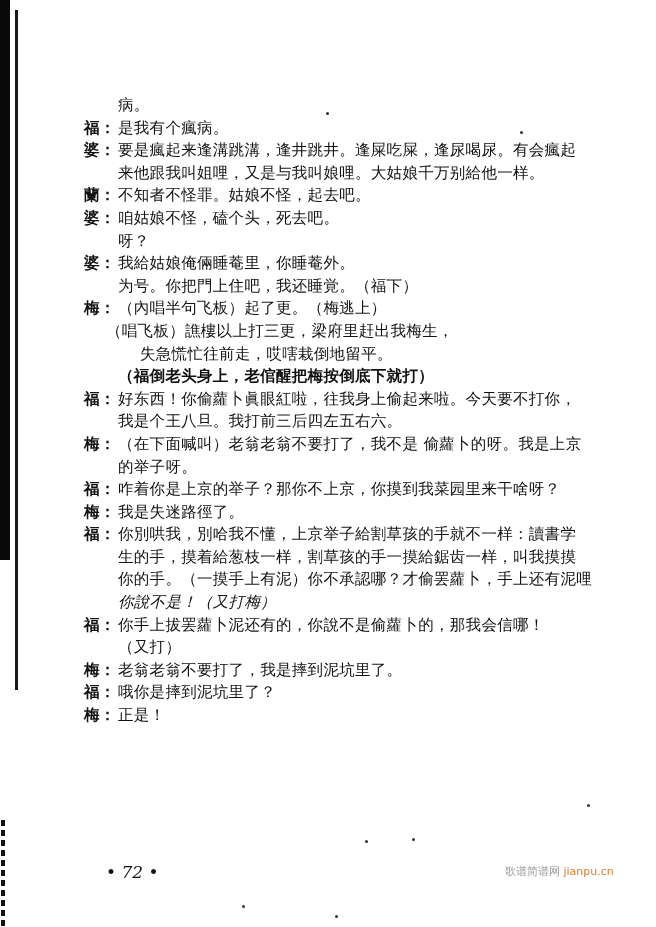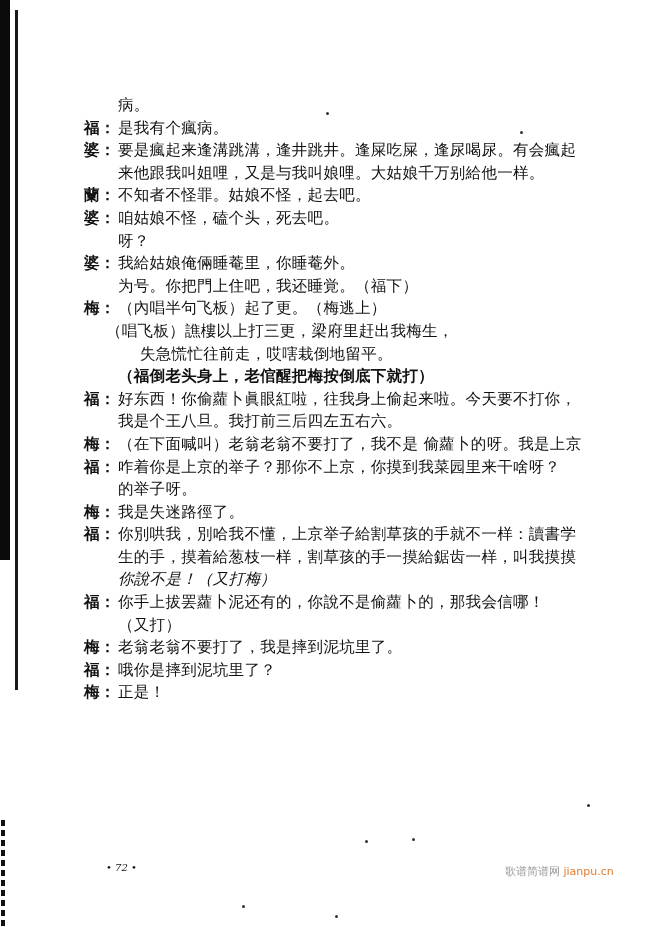--- a/index.html
+++ b/index.html
@@ -55,21 +55,21 @@
     }
     .speaker {
       display: inline-block;
       width: 34px;
       font-weight: bold;
     }
     .page-number {
       position: absolute;
       left: 106px;
       top: 862px;
-      font-size: 10px;
+      font-size: 17px;
       font-style: italic;
       font-family: "DejaVu Serif", serif;
     }
     .watermark {
       position: absolute;
       left: 505px;
       top: 864px;
       font-size: 11px;
       color: #9a9a9a;
       font-family: "DejaVu Sans", sans-serif;
@@ -102,25 +102,26 @@
   <div class="line" style="padding-left: 34px;"><span>呀？</span></div>
   <div class="line"><span class="speaker">婆：</span><span>我給姑娘俺倆睡菴里，你睡菴外。</span></div>
   <div class="line" style="padding-left: 34px;"><span>为号。你把門上住吧，我还睡覚。（福下）</span></div>
   <div class="line"><span class="speaker">梅：</span><span>（內唱半句飞板）起了更。（梅逃上）</span></div>
   <div class="line" style="padding-left:22px;"><span>（唱飞板）譙樓以上打三更，梁府里赶出我梅生，</span></div>
   <div class="line" style="padding-left:56px;"><span>失急慌忙往前走，哎嗐栽倒地留平。</span></div>
   <div class="line" style="padding-left: 34px;"><span style="font-weight:bold;">（福倒老头身上，老倌醒把梅按倒底下就打）</span></div>
   <div class="line"><span class="speaker">福：</span><span>好东西！你偷蘿卜眞眼紅啦，往我身上偷起来啦。今天要不打你，</span></div>
   <div class="line" style="padding-left: 34px;"><span>我是个王八旦。我打前三后四左五右六。</span></div>
   <div class="line"><span class="speaker">梅：</span><span>（在下面喊叫）老翁老翁不要打了，我不是 偷蘿卜的呀。我是上京</span></div>
+  <div class="line" style="padding-left: 34px;"><span>的举子呀。</span></div>
   <div class="line"><span class="speaker">福：</span><span>咋着你是上京的举子？那你不上京，你摸到我菜园里来干啥呀？</span></div>
-  <div class="line" style="padding-left: 34px;"><span>的举子呀。</span></div>
   <div class="line"><span class="speaker">梅：</span><span>我是失迷路徑了。</span></div>
   <div class="line"><span class="speaker">福：</span><span>你別哄我，別哈我不懂，上京举子給割草孩的手就不一样：讀書学</span></div>
   <div class="line" style="padding-left: 34px;"><span>生的手，摸着給葱枝一样，割草孩的手一摸給鋸齿一样，叫我摸摸</span></div>
+  <div class="line" style="padding-left: 34px;"><span>你的手。（一摸手上有泥）你不承認哪？才偷罢蘿卜，手上还有泥哩</span></div>
   <div class="line" style="padding-left: 34px; font-style: italic;"><span>你說不是！（又打梅）</span></div>
   <div class="line"><span class="speaker">福：</span><span>你手上拔罢蘿卜泥还有的，你說不是偷蘿卜的，那我会信哪！</span></div>
   <div class="line" style="padding-left: 34px;"><span>（又打）</span></div>
   <div class="line"><span class="speaker">梅：</span><span>老翁老翁不要打了，我是摔到泥坑里了。</span></div>
   <div class="line"><span class="speaker">福：</span><span>哦你是摔到泥坑里了？</span></div>
   <div class="line"><span class="speaker">梅：</span><span>正是！</span></div>
 </div>
 
 <div class="page-number">• 72 •</div>
 

